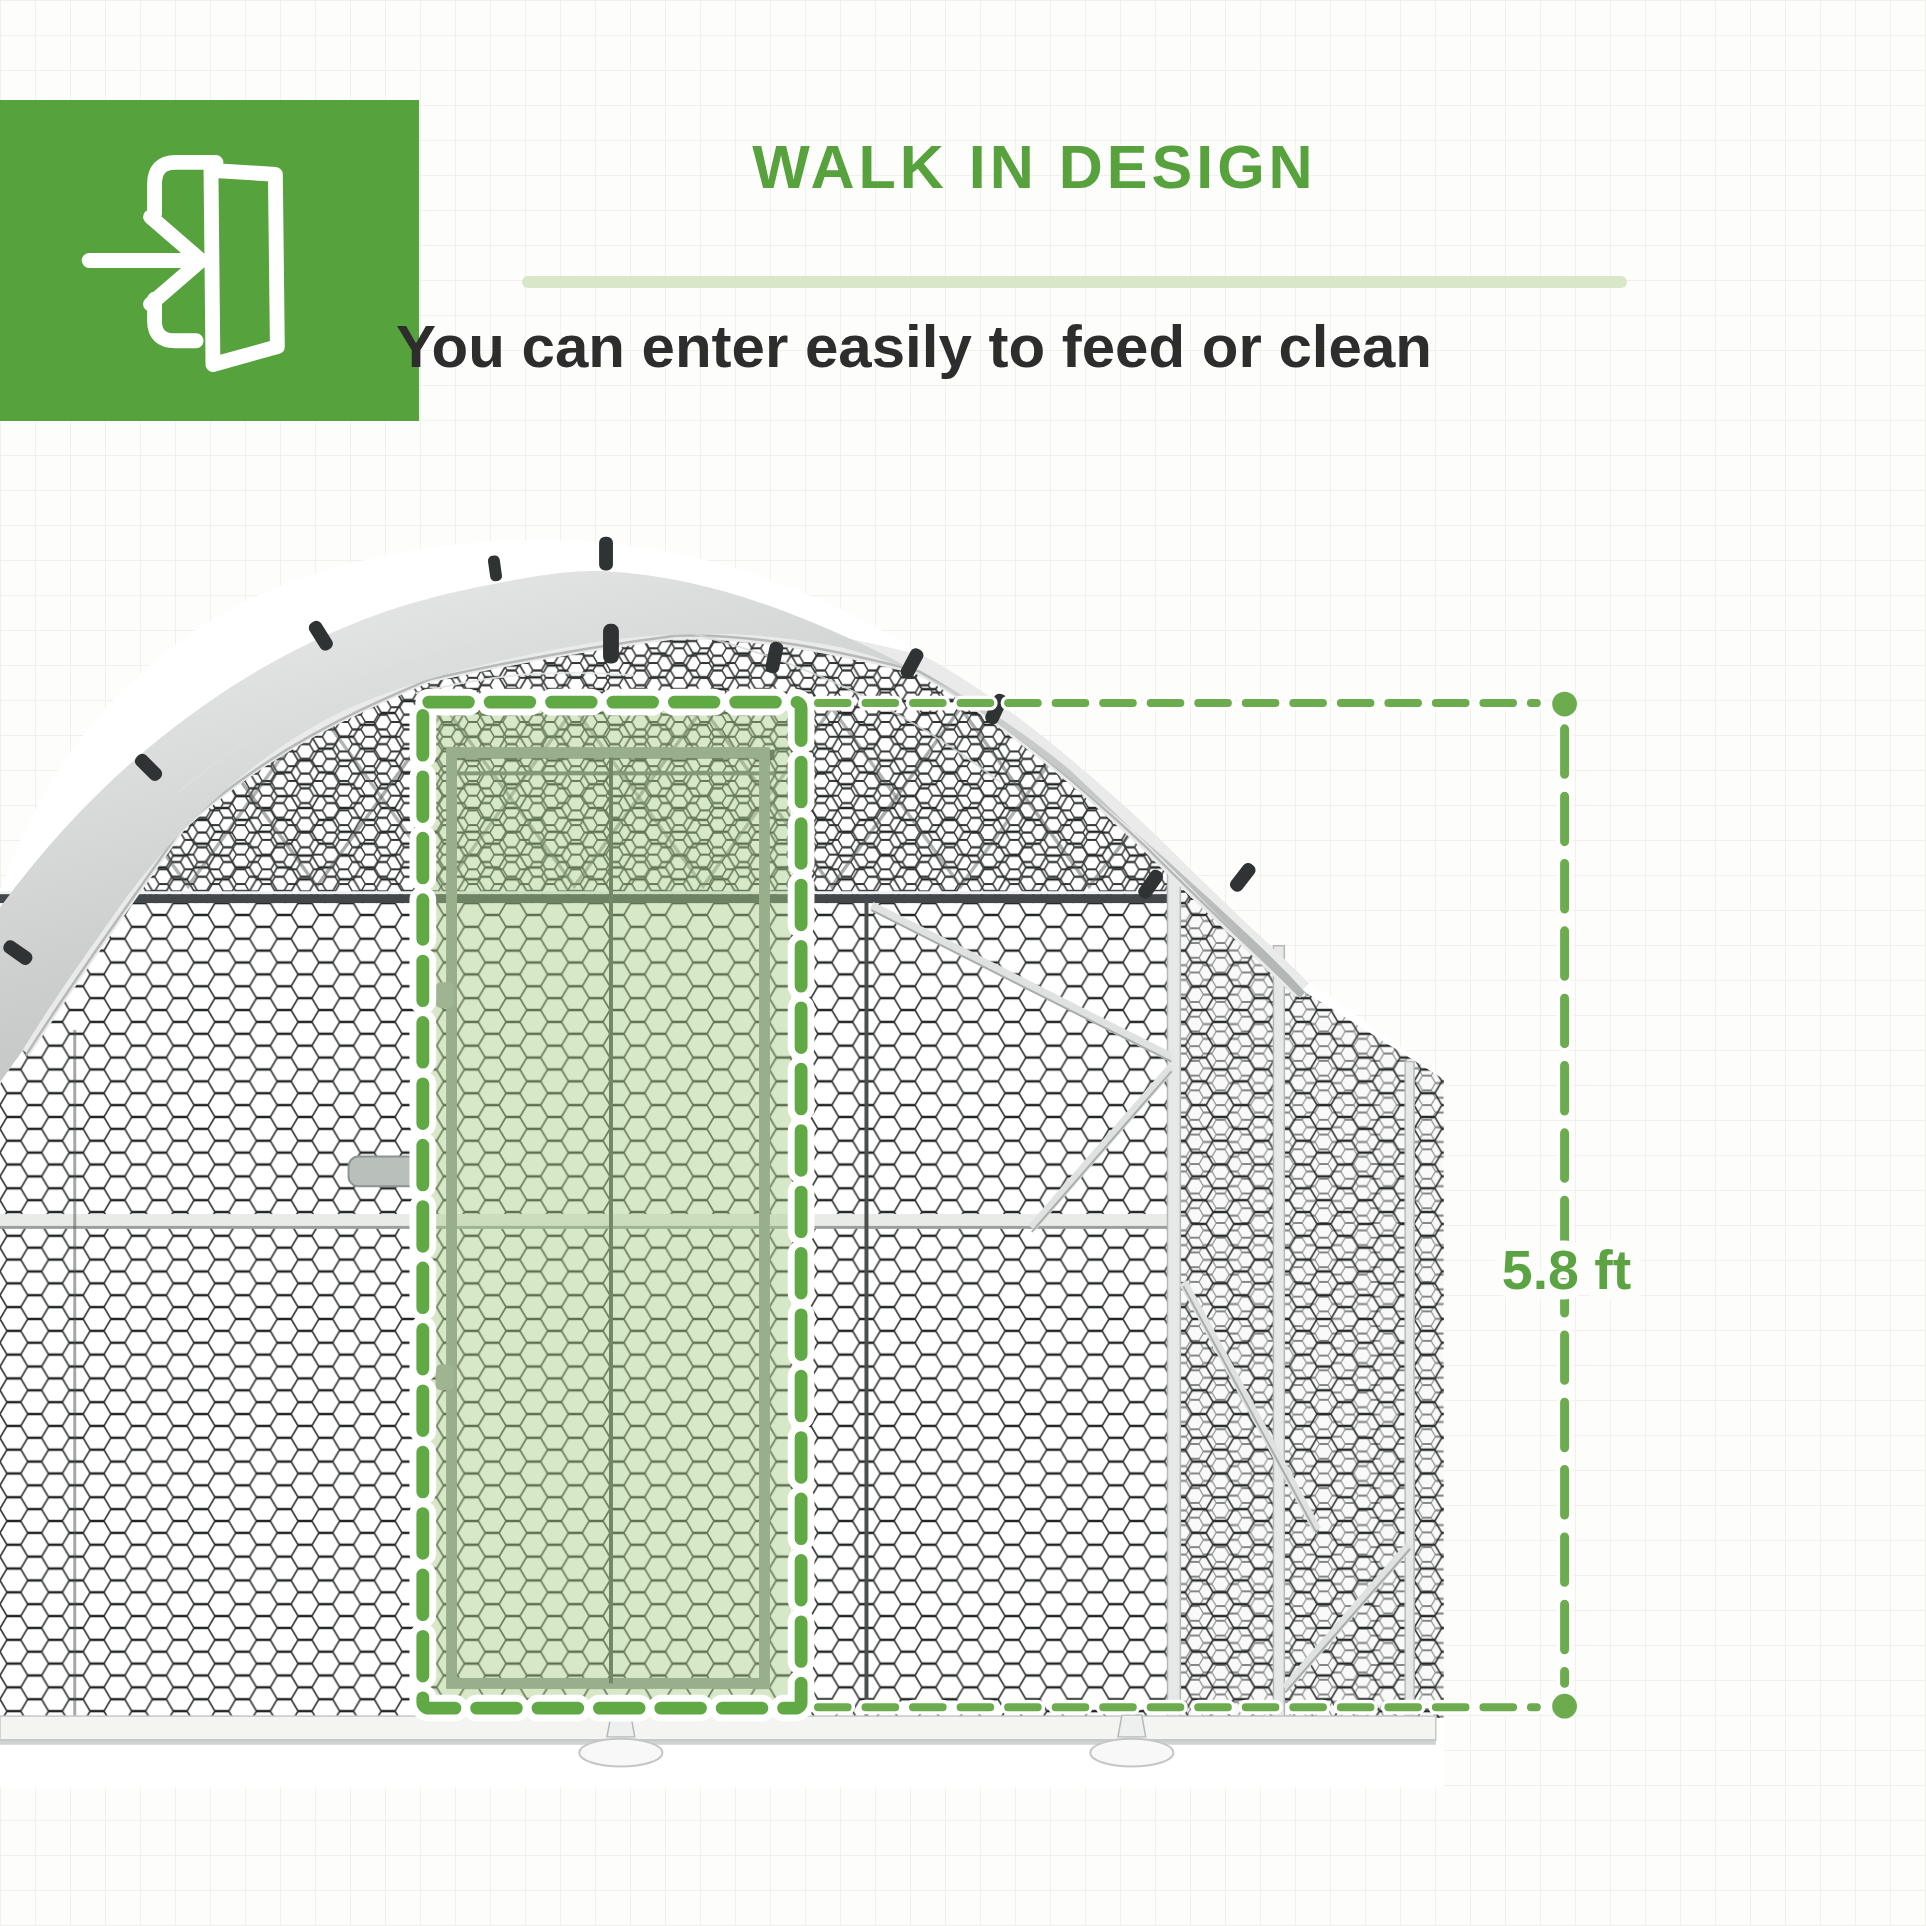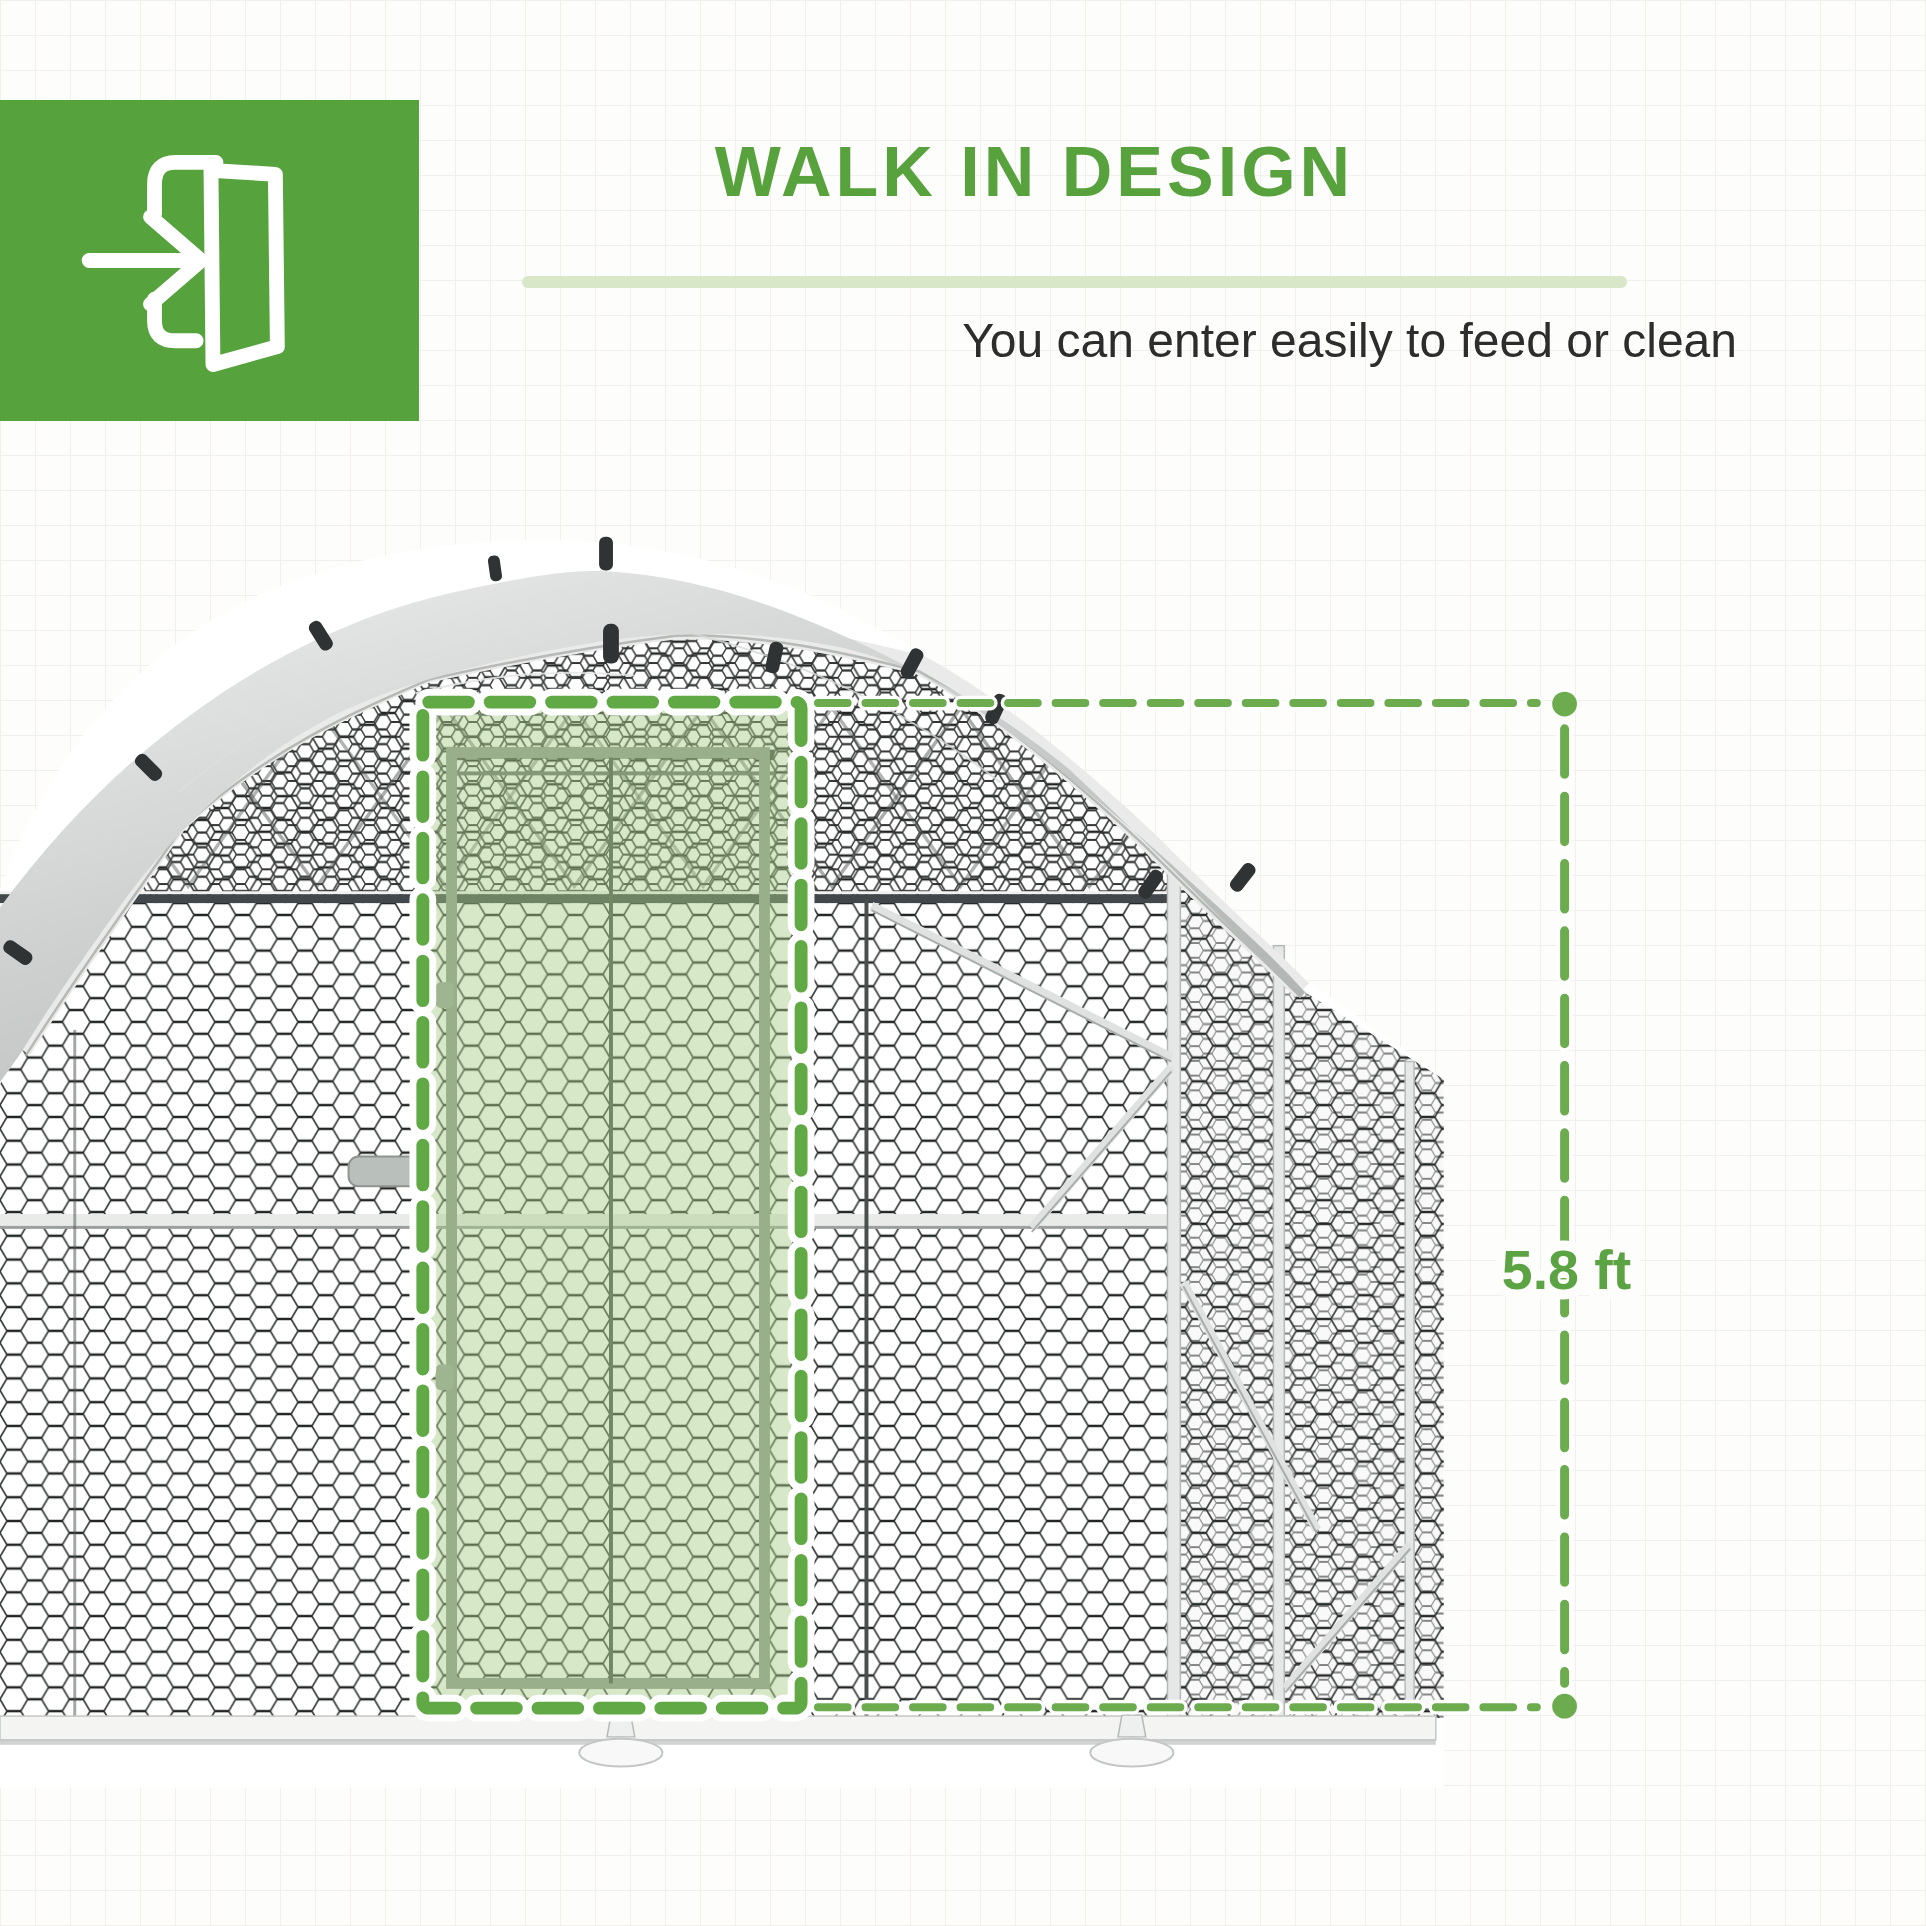--- a/index.html
+++ b/index.html
@@ -11,30 +11,30 @@
       linear-gradient(90deg, #f1f0ed 1px, transparent 1px);
     background-size:35px 35px;
     font-family:"Liberation Sans", sans-serif;
   }
   .badge{
     position:absolute;left:0;top:100px;width:419px;height:321px;
     background:#56a23c;
   }
   .title{
     position:absolute;left:396px;top:137px;width:1277px;
-    text-align:center;font-size:70px;font-weight:bold;letter-spacing:4px;
+    text-align:center;font-size:61px;font-weight:bold;letter-spacing:4px;
     color:#57a23d;line-height:1.0;white-space:nowrap;
   }
   .divider{
     position:absolute;left:522px;top:276px;width:1105px;height:12px;
     background:#d8e7c7;border-radius:6px;
   }
   .subtitle{
     position:absolute;left:396px;top:317px;width:1341px;
-    text-align:right;font-size:48px;font-weight:400;
+    text-align:left;font-size:60px;font-weight:700;
     color:#2d2d2d;line-height:1.0;white-space:nowrap;
   }
   .figure-svg{position:absolute;left:0;top:0;width:1927px;height:1927px;}
 </style>
 </head>
 <body>
 
 <svg class="figure-svg" viewBox="0 0 1946 1946">
   <defs>
 

